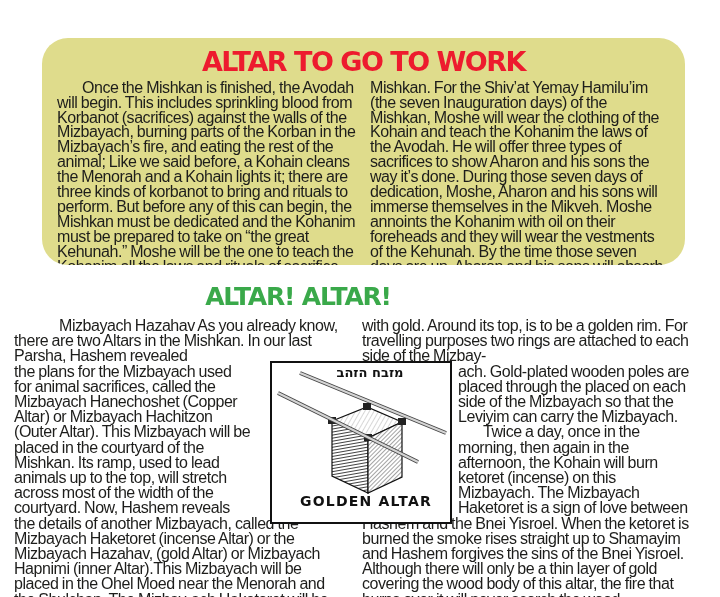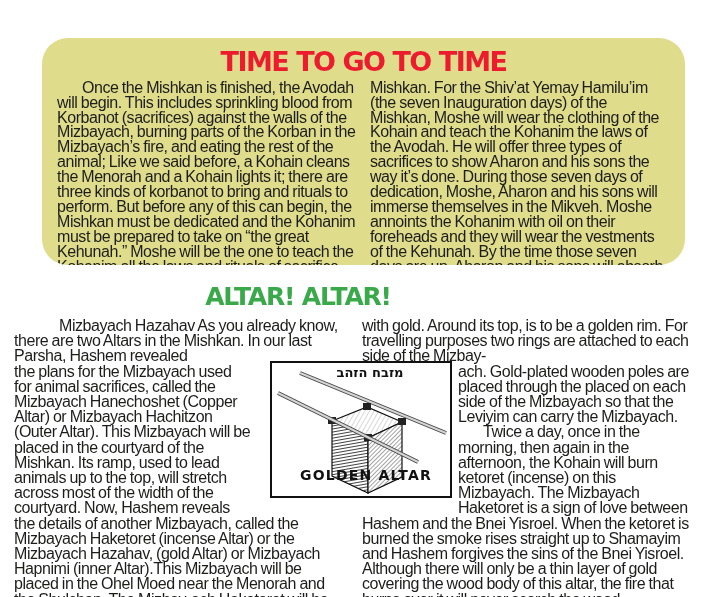--- a/index.html
+++ b/index.html
@@ -38,42 +38,42 @@
     position:absolute;left:14px;top:318px;width:333px;
   }
   .altar-col-right{
     position:absolute;left:362px;top:318px;width:330px;
   }
   .altar-col-left .col-text,.altar-col-right .col-text{line-height:15.2px;}
   .spacer-r{float:right;width:95px;height:150px;}
   .spacer-l{float:left;width:96px;height:150px;}
   
   .figure-box{
-    position:absolute;left:270px;top:361px;width:182px;height:137px;
+    position:absolute;left:270px;top:361px;width:182px;height:163px;
     background:#ffffff;border:2px solid #111;box-sizing:border-box;
   }
   .hebrew-label{
     position:absolute;top:2px;left:0;width:100%;text-align:center;
     padding-left:18px;box-sizing:border-box;
     font-family:"DejaVu Sans",sans-serif;font-weight:bold;font-size:13px;color:#111;
   }
   .figure-caption{
     position:absolute;right:18px;bottom:13px;
     font-family:"DejaVu Sans",sans-serif;font-weight:bold;font-size:14px;
     letter-spacing:1.2px;color:#111;
   }
   .altar-svg{position:absolute;left:0;top:0;}
 </style>
 </head>
 <body>
 
 <div class="page">
 
   <div class="work-panel">
-    <h1 class="work-title">TIME TO GO TO TIME</h1>
+    <h1 class="work-title">ALTAR TO GO TO WORK</h1>
     <div class="work-cols">
       <p class="col-text indent">Once the Mishkan is finished, the Avodah will begin. This includes sprinkling blood from Korbanot (sacrifices) against the walls of the Mizbayach, burning parts of the Korban in the Mizbayach’s fire, and eating the rest of the animal; Like we said before, a Kohain cleans the Menorah and a Kohain lights it; there are three kinds of korbanot to bring and rituals to perform. But before any of this can begin, the Mishkan must be dedicated and the Kohanim must be prepared to take on “the great Kehunah.” Moshe will be the one to teach the Kohanim all the laws and rituals of sacrifice and working the</p>
       <p class="col-text">Mishkan. For the Shiv’at Yemay Hamilu’im (the seven Inauguration days) of the Mishkan, Moshe will wear the clothing of the Kohain and teach the Kohanim the laws of the Avodah. He will offer three types of sacrifices to show Aharon and his sons the way it’s done. During those seven days of dedication, Moshe, Aharon and his sons will immerse themselves in the Mikveh. Moshe annoints the Kohanim with oil on their foreheads and they will wear the vestments of the Kehunah. By the time those seven days are up, Aharon and his sons will absorb the details of the entire Avodah.</p>
     </div>
   </div>
 
   <h2 class="altar-title">ALTAR! ALTAR!</h2>
 
   <div class="altar-col-left">
     <p class="col-text indent-lg">Mizbayach Hazahav As you already know, there are two Altars in the Mishkan. In our last Parsha, Hashem revealed</p>

